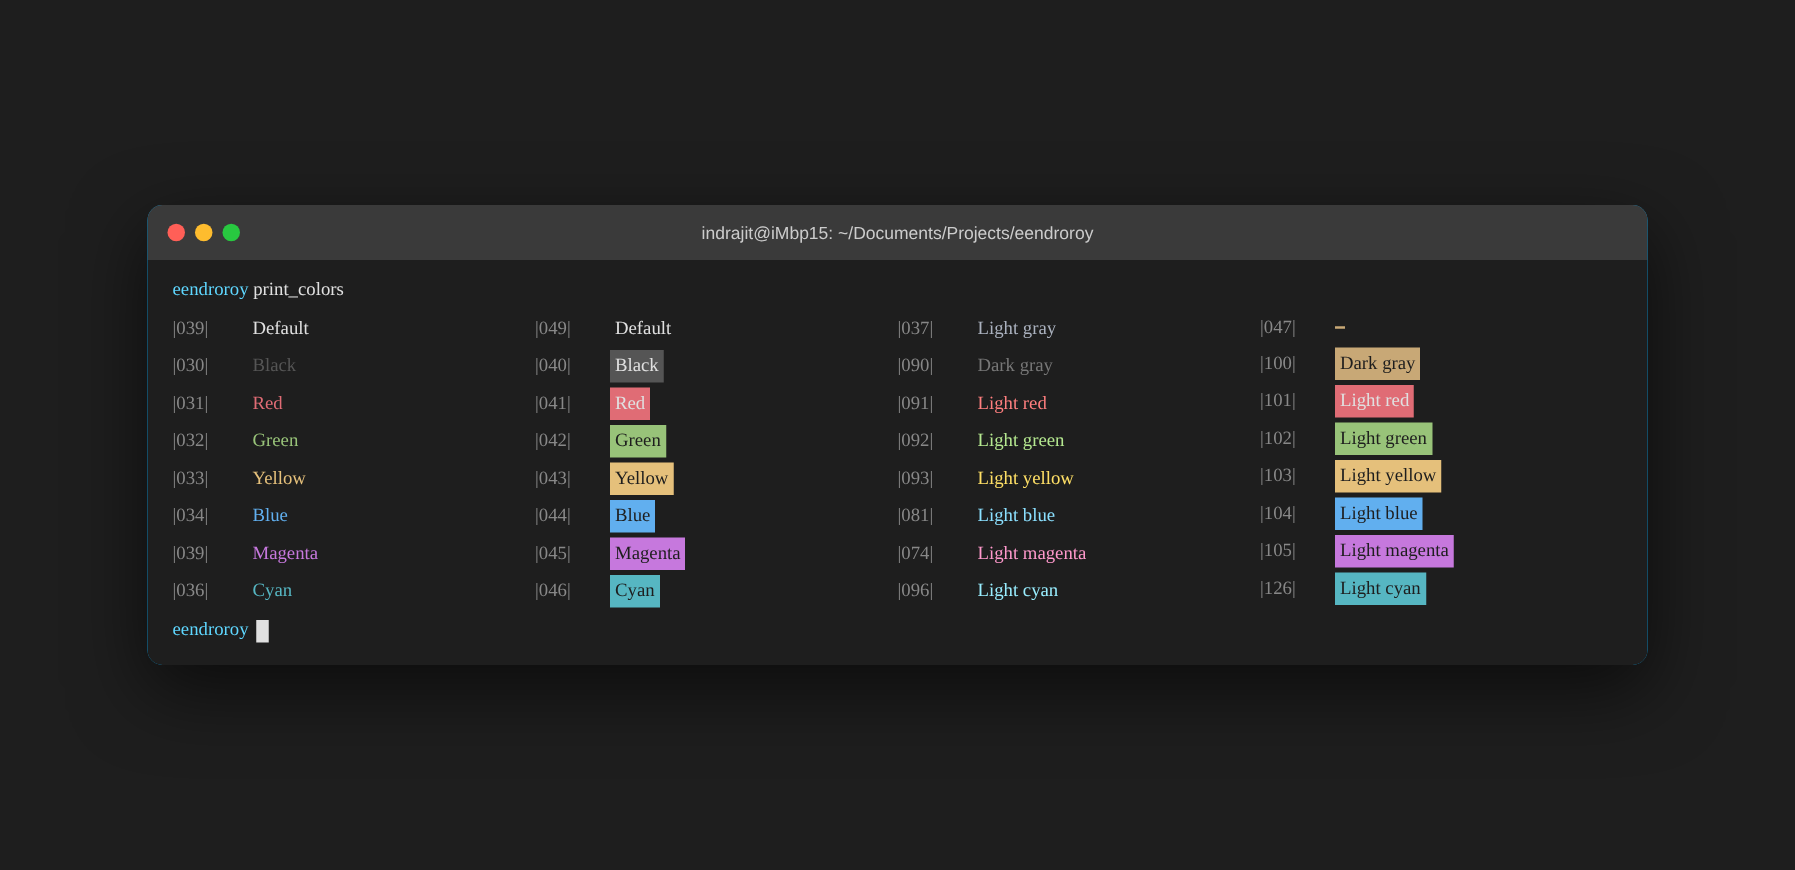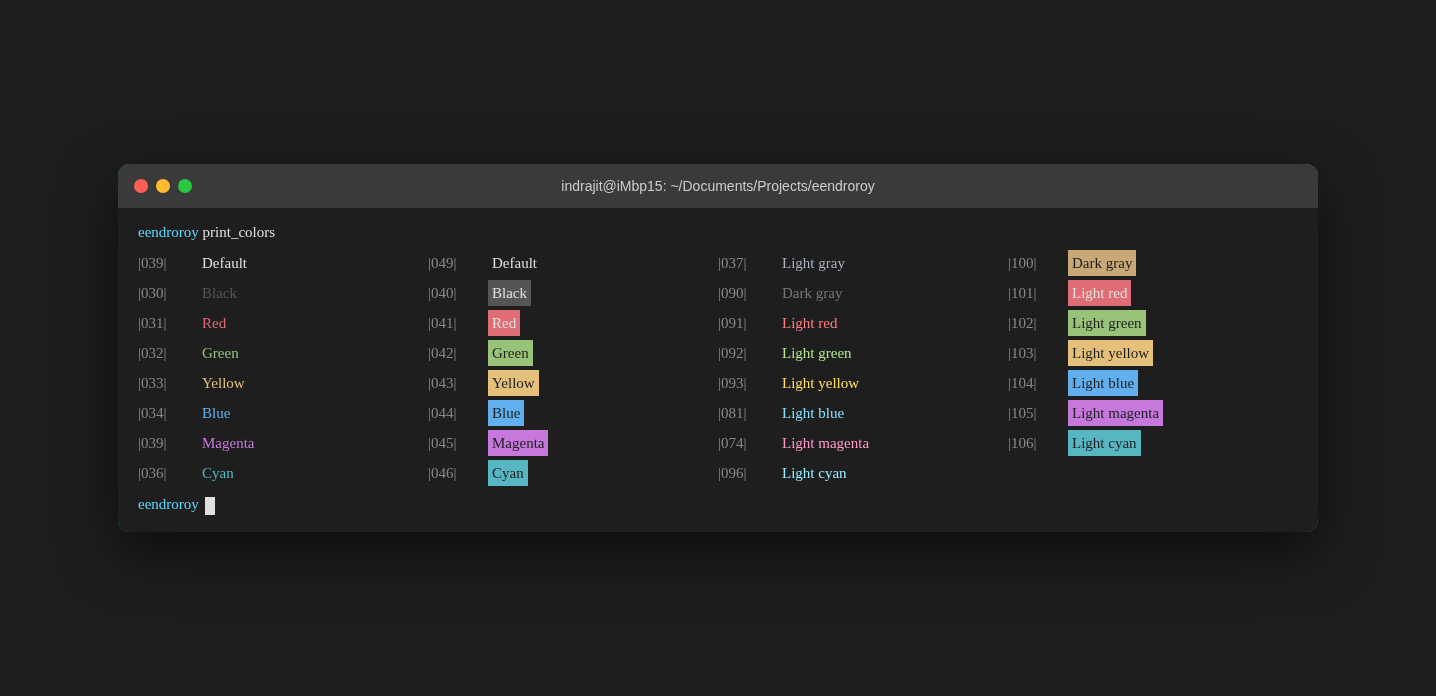--- a/index.html
+++ b/index.html
@@ -237,20 +237,24 @@
             <span class="code">|074|</span>
             <span class="label color-light-magenta">Light magenta</span>
           </div>
           <div class="row">
             <span class="code">|096|</span>
             <span class="label color-light-cyan">Light cyan</span>
           </div>
         </div>
         <div class="col">
           <div class="row">
+            <span class="code">|047|</span>
+            <span class="label bg-dark-gray"></span>
+          </div>
+          <div class="row">
             <span class="code">|100|</span>
             <span class="label bg-dark-gray">Dark gray</span>
           </div>
           <div class="row">
             <span class="code">|101|</span>
             <span class="label bg-light-red">Light red</span>
           </div>
           <div class="row">
             <span class="code">|102|</span>
             <span class="label bg-light-green">Light green</span>
@@ -261,21 +265,21 @@
           </div>
           <div class="row">
             <span class="code">|104|</span>
             <span class="label bg-light-blue">Light blue</span>
           </div>
           <div class="row">
             <span class="code">|105|</span>
             <span class="label bg-light-magenta">Light magenta</span>
           </div>
           <div class="row">
-            <span class="code">|106|</span>
+            <span class="code">|126|</span>
             <span class="label bg-light-cyan">Light cyan</span>
           </div>
         </div>
       </div>
     <div class="cmd-line" style="margin-top:4px;">
       <span class="prompt-cyan">eendroroy</span>
       <span class="cursor"></span>
     </div>
   </div>
 </div>

